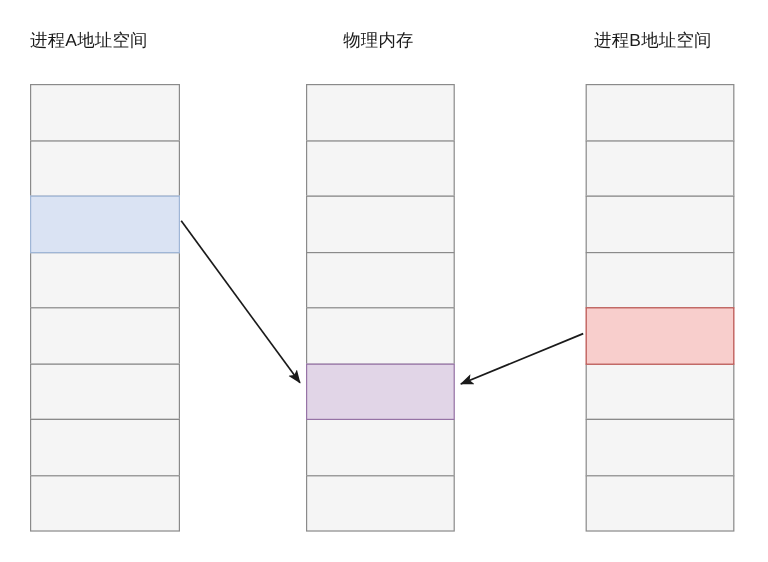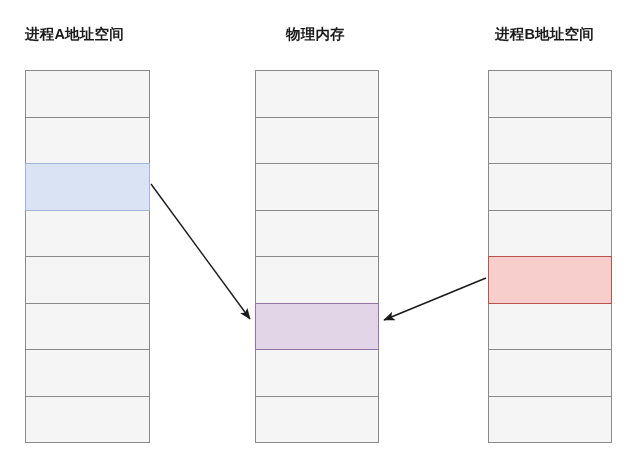--- a/index.html
+++ b/index.html
@@ -7,21 +7,20 @@
     padding: 0;
     background: #ffffff;
   }
   #canvas {
     position: relative;
     width: 640px;
     height: 468px;
     background: #ffffff;
     font-family: "Liberation Sans", "DejaVu Sans", sans-serif;
     overflow: hidden;
-    font-weight: bold;
   }
   .col-label {
     position: absolute;
     font-size: 14.5px;
     color: #1a1a1a;
     white-space: nowrap;
     letter-spacing: 0.2px;
     line-height: 1;
   }
   .column {

